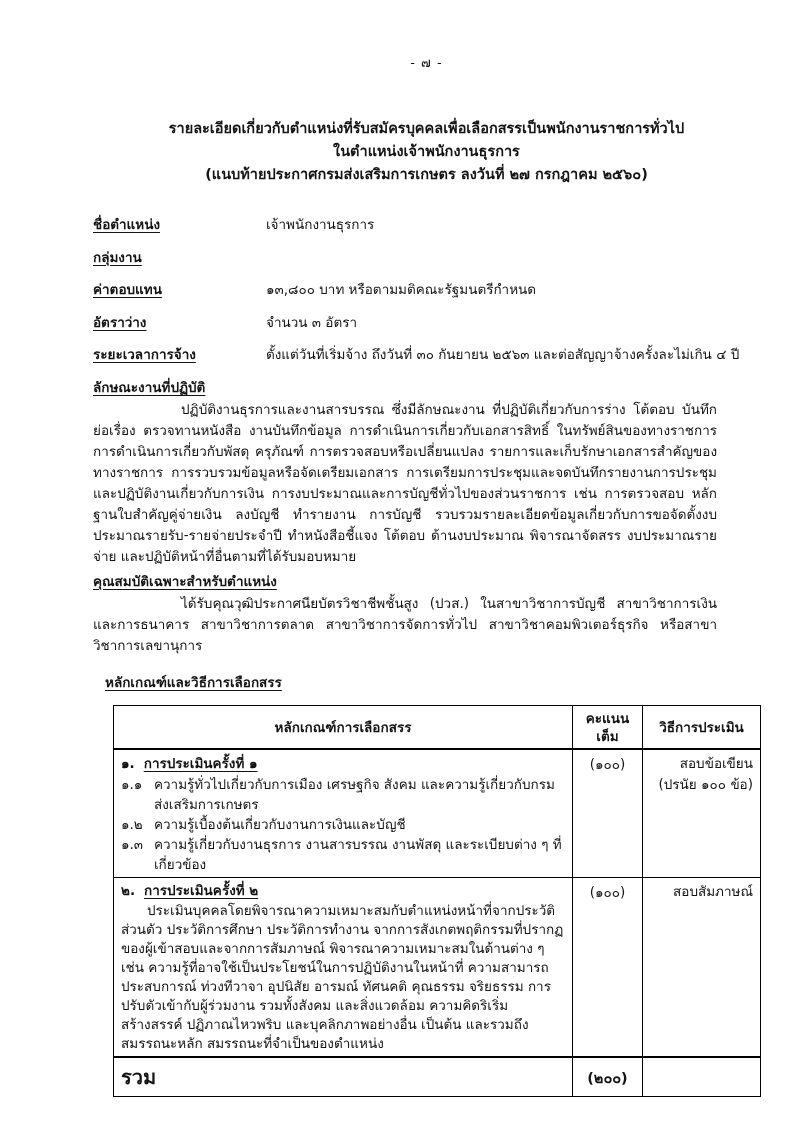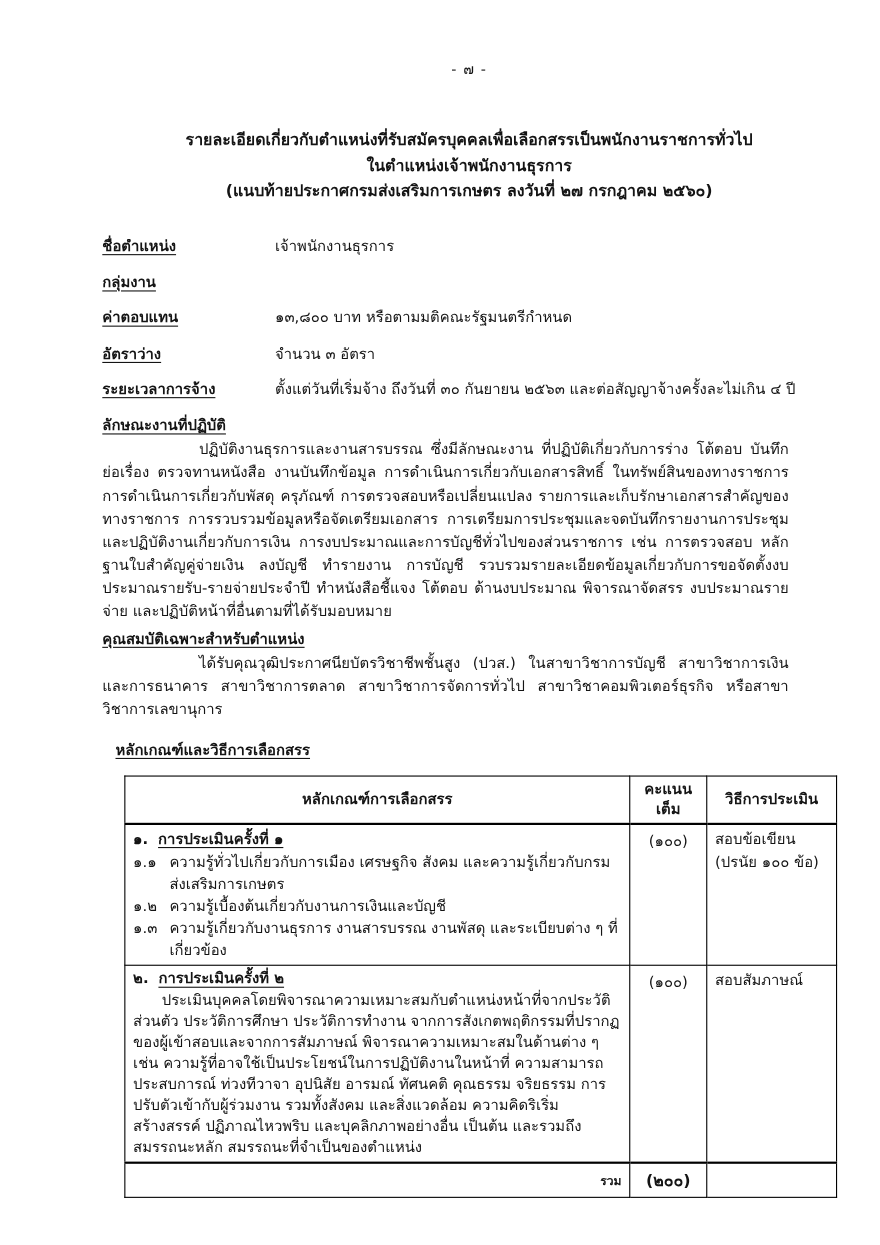--- a/index.html
+++ b/index.html
@@ -6,21 +6,21 @@
   html,body { width:800px; height:1132px; background:#ffffff; overflow:hidden; }
   body { font-family:"DejaVu Sans", sans-serif; color:#141414; font-size:13.5px; }
   .page { position:relative; width:800px; height:1132px; background:#fff; }
   .content { position:absolute; left:93px; top:0; width:667px; }
 
   .pageno { padding-top:52px; text-align:center; font-size:13px; letter-spacing:1px; }
 
   .title-block { margin-top:44px; text-align:center; font-weight:bold; font-size:14.5px; line-height:23px; }
 
   .fields { margin-top:28px; }
-  .field-row { display:flex; align-items:flex-end; margin-bottom:11.5px; line-height:21px; }
+  .field-row { display:flex; align-items:flex-end; margin-bottom:11.5px; line-height:21px;gap:16px; }
   .field-label { width:157px; flex:none; font-weight:bold; text-decoration:underline; text-underline-offset:3px; }
   .field-value { flex:1; }
 
   .sec-heading { font-weight:bold; text-decoration:underline; text-underline-offset:3px; line-height:21px; }
   .para { width:624px; text-align:justify; line-height:21px; text-indent:88px; margin-top:1px; }
   .para.qual { margin-bottom:16px; }
   .duties-heading { margin-top:0px; }
   .qual-heading { margin-top:4px; }
   .criteria-heading { margin-top:6px; margin-left:12px; margin-bottom:12px; }
 
@@ -38,24 +38,24 @@
   .row2 .cell-main { height:154px; line-height:19px; }
   .row-head { display:flex; font-weight:bold; margin-bottom:1px; }
   .row-head .num { flex:none; margin-right:9px; }
   .row-head .rt { text-decoration:underline; text-underline-offset:3px; }
   .item { display:flex; }
   .item .inum { width:33px; flex:none; }
   .item .itext { flex:1; }
   .row-body { text-indent:26px; text-align:left; }
 
   .cell-score { text-align:center; padding-top:6px;margin-left:27px; }
-  .cell-method { text-align:left; padding-top:6px; line-height:21px; }
+  .cell-method { text-align:right; padding-top:6px; line-height:21px; }
 
   .total-row td { border-top:2.5px solid #000; height:31px; vertical-align:middle; }
-  .cell-total-label { text-align:right; font-weight:bold; font-size:11px; }
+  .cell-total-label { text-align:left; font-weight:bold; font-size:20px; }
   .cell-total-score { text-align:center; font-weight:bold; font-size:14.5px; }
 </style>
 </head>
 <body>
 
 <div class="page">
   <div class="content">
 
     <div class="pageno">- ๗ -</div>
 

